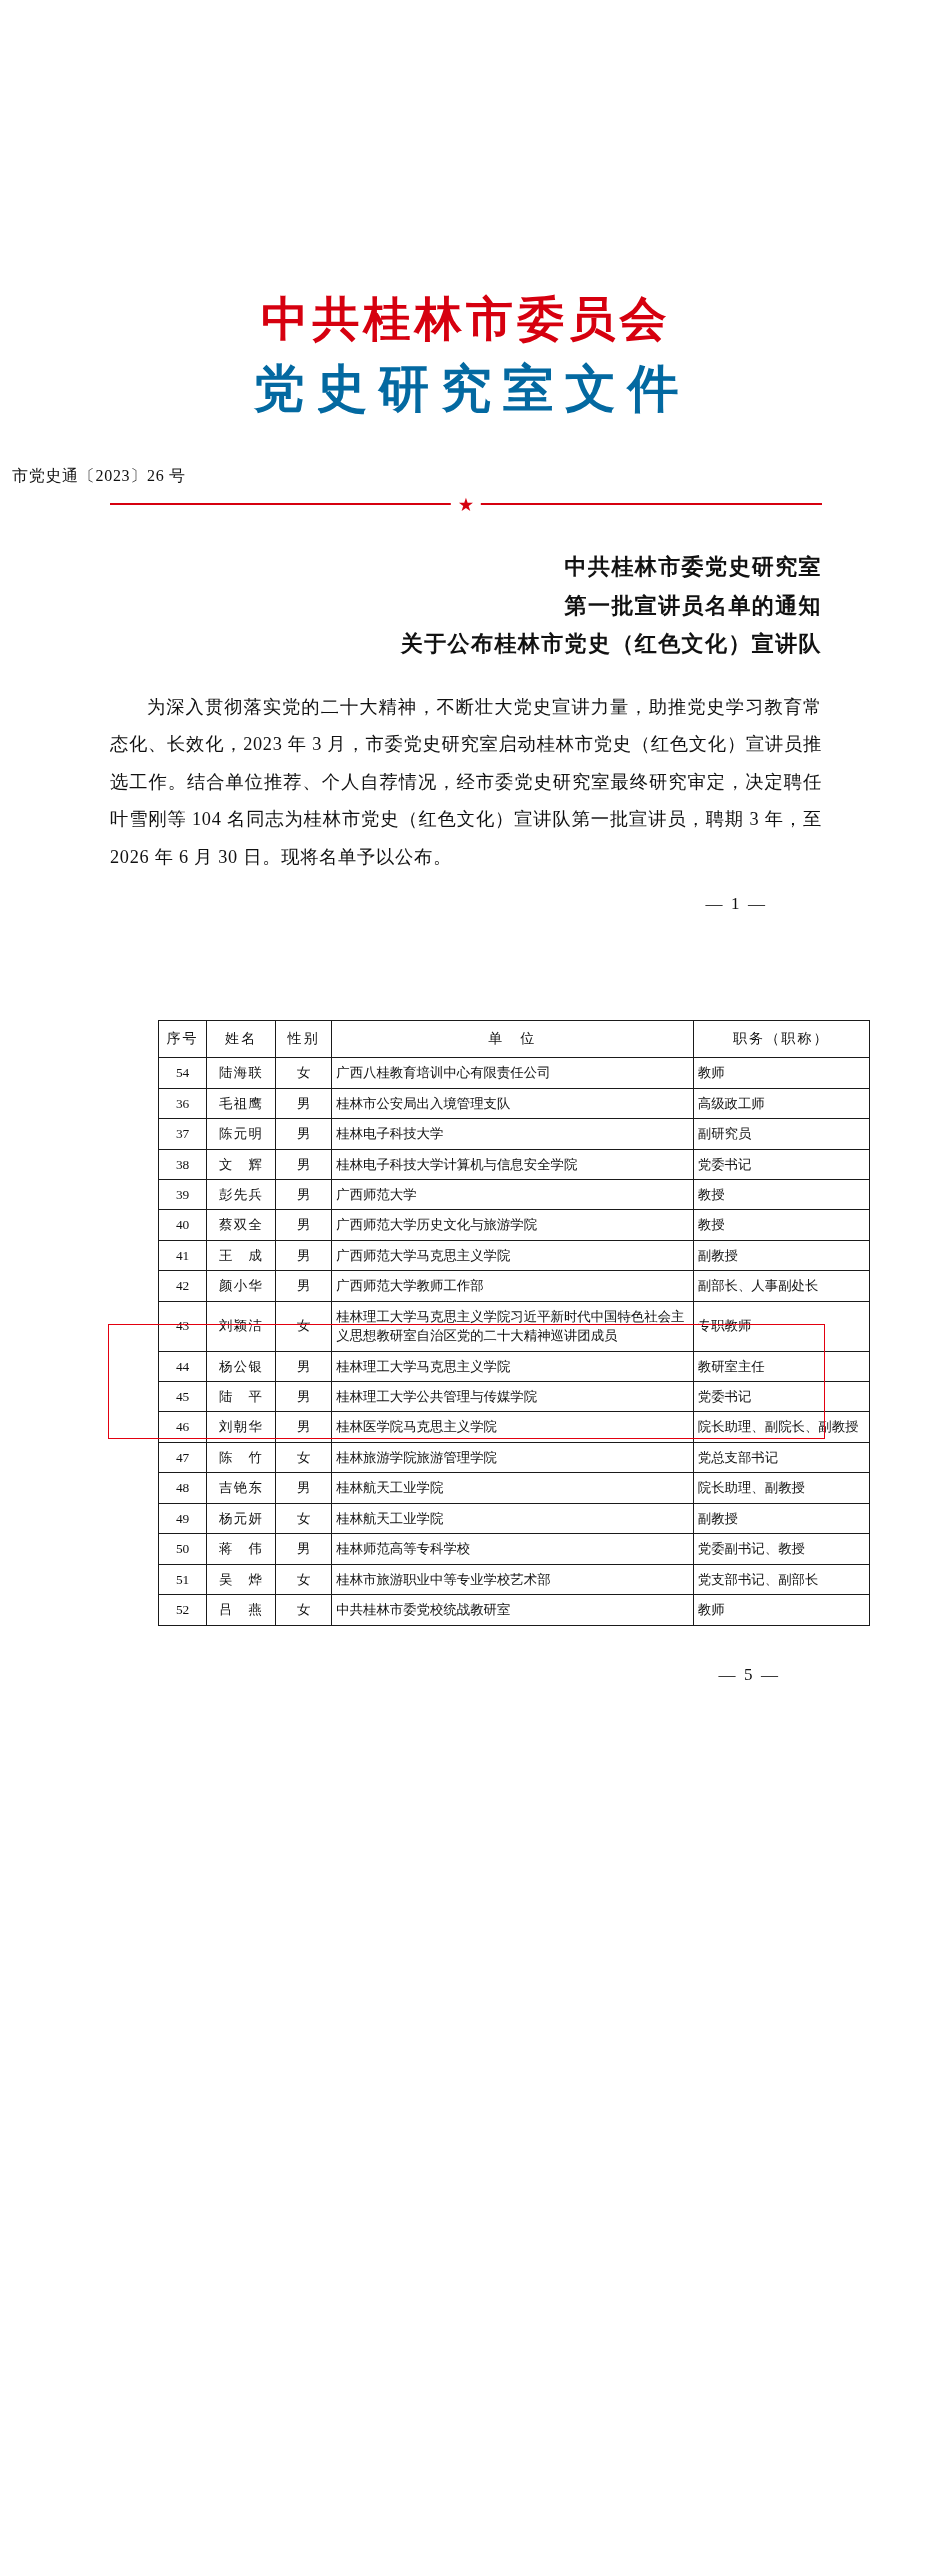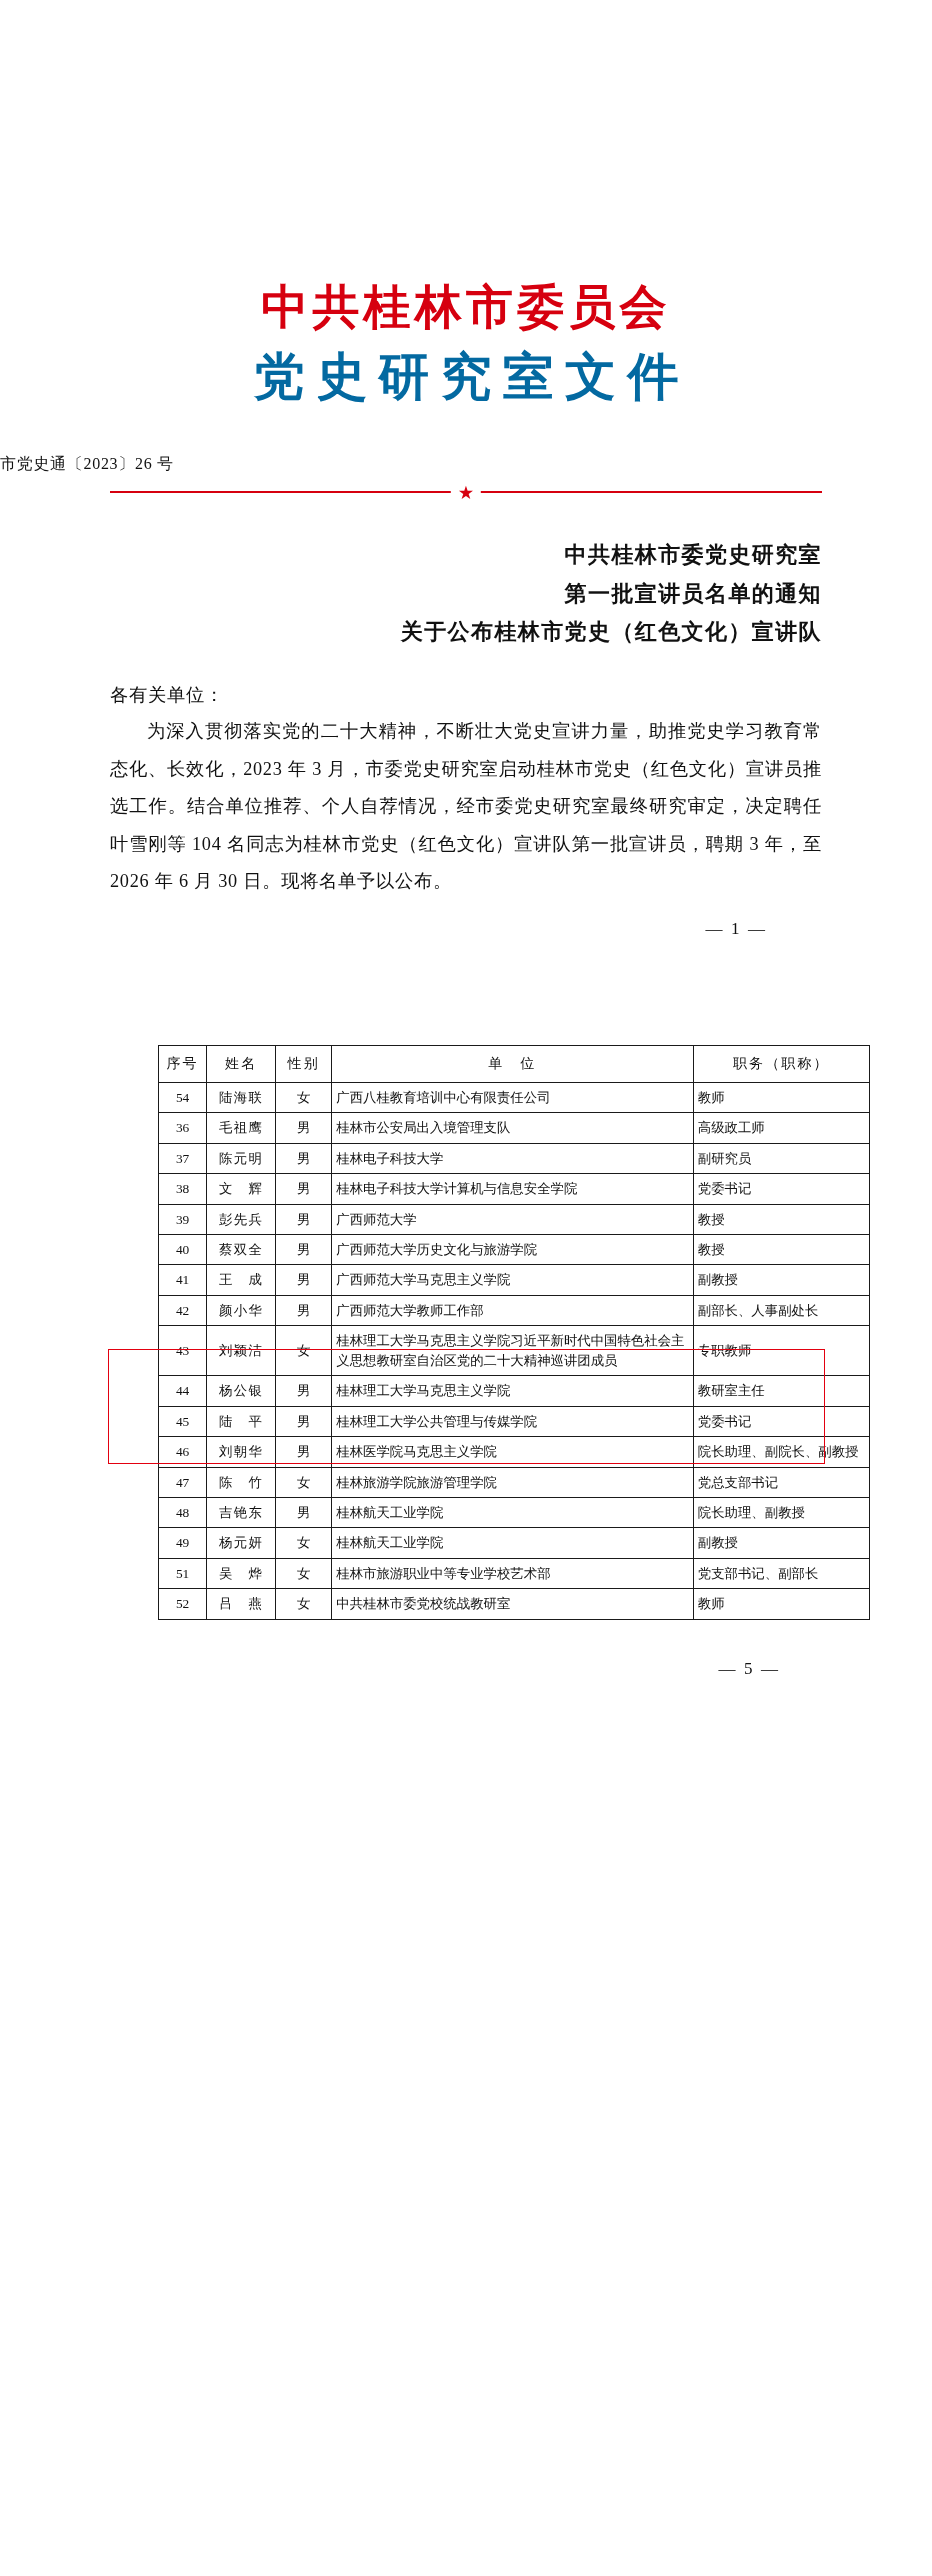--- a/index.html
+++ b/index.html
@@ -8,21 +8,21 @@
     background: #ffffff;
   }
   body {
     width: 932px;
     font-family: "Liberation Serif", "DejaVu Serif", serif;
     color: #111;
   }
   .page {
     width: 932px;
     box-sizing: border-box;
-    padding: 0;
+    padding: 12px;
     position: relative;
   }
 
   
   .masthead {
     padding-top: 278px;
     text-align: center;
   }
   .masthead-line1 {
     color: #d6000f;
@@ -199,21 +199,20 @@
     <div class="red-star">★</div>
   </div>
 
   <div class="title-block">
     <div class="title-line">中共桂林市委党史研究室</div>
     <div class="title-line">第一批宣讲员名单的通知</div>
     <div class="title-line">关于公布桂林市党史（红色文化）宣讲队</div>
   </div>
 
   <div class="body-block">
-    <div class="salutation">各有关单位：</div>
     <div class="para">为深入贯彻落实党的二十大精神，不断壮大党史宣讲力量，助推党史学习教育常态化、长效化，2023 年 3 月，市委党史研究室启动桂林市党史（红色文化）宣讲员推选工作。结合单位推荐、个人自荐情况，经市委党史研究室最终研究审定，决定聘任叶雪刚等 104 名同志为桂林市党史（红色文化）宣讲队第一批宣讲员，聘期 3 年，至 2026 年 6 月 30 日。现将名单予以公布。</div>
   </div>
 
   <div class="page-num">— 1 —</div>
 
   <div class="page-break"></div>
 
   <div class="table-wrap">
     <table class="roster">
       <colgroup>
@@ -332,20 +331,27 @@
             <td class="post">院长助理、副教授</td>
           </tr>
           <tr>
             <td class="seq">49</td>
             <td class="name">杨元妍</td>
             <td class="sex">女</td>
             <td class="unit">桂林航天工业学院</td>
             <td class="post">副教授</td>
           </tr>
           <tr>
+            <td class="seq">50</td>
+            <td class="name">蒋　伟</td>
+            <td class="sex">男</td>
+            <td class="unit">桂林师范高等专科学校</td>
+            <td class="post">党委副书记、教授</td>
+          </tr>
+          <tr>
             <td class="seq">51</td>
             <td class="name">吴　烨</td>
             <td class="sex">女</td>
             <td class="unit">桂林市旅游职业中等专业学校艺术部</td>
             <td class="post">党支部书记、副部长</td>
           </tr>
           <tr>
             <td class="seq">52</td>
             <td class="name">吕　燕</td>
             <td class="sex">女</td>

